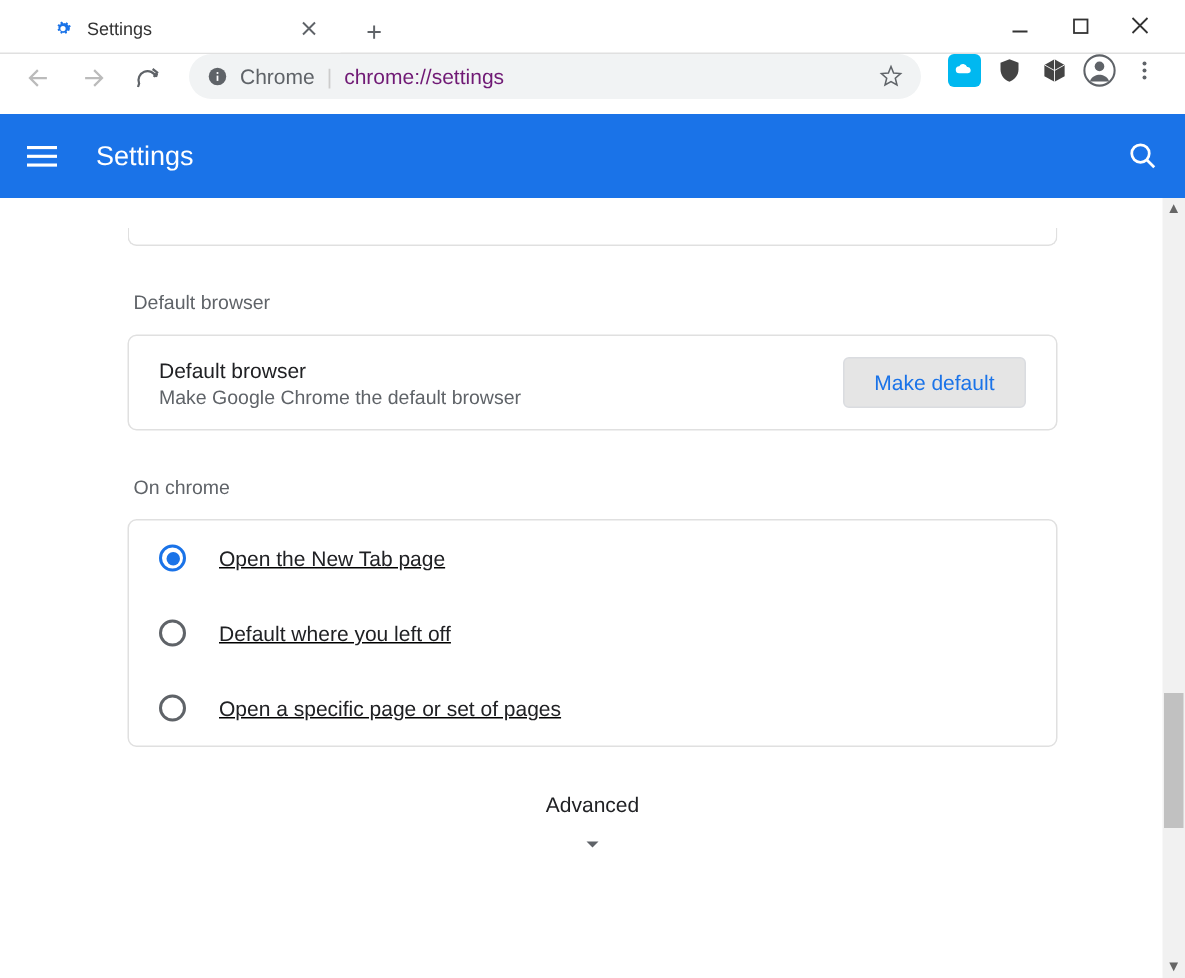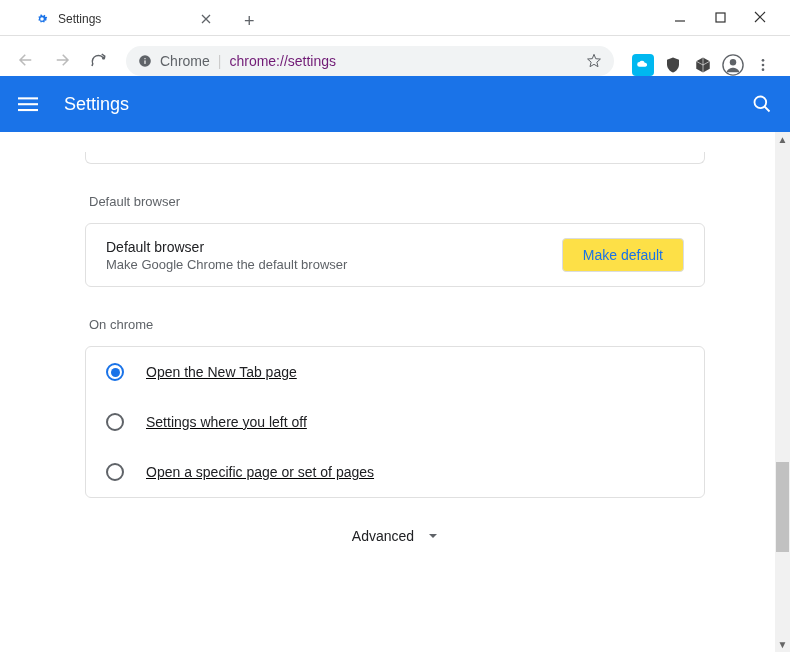--- a/index.html
+++ b/index.html
@@ -9,21 +9,21 @@
     .titlebar { height: 36px; background: #fff; display: flex; align-items: flex-end; border-bottom: 1px solid #e0e0e0; }
     .tab-strip { display: flex; align-items: flex-end; padding-left: 20px; }
     .browser-tab { display: flex; align-items: center; gap: 8px; padding: 8px 14px; background: #fff; border-radius: 8px 8px 0 0; font-size: 12px; color: #333; position: relative; }
     .browser-tab .tab-icon { width: 16px; height: 16px; display: flex; align-items: center; justify-content: center; color: #1a73e8; }
     .tab-close { width: 14px; height: 14px; display: flex; align-items: center; justify-content: center; cursor: pointer; color: #5f6368; margin-left: 90px; }
     .new-tab { width: 28px; height: 28px; display: flex; align-items: center; justify-content: center; cursor: pointer; color: #5f6368; font-size: 18px; margin-left: 8px; }
     .window-controls { margin-left: auto; display: flex; gap: 20px; padding: 0 20px; align-items: center; height: 36px; }
     .win-ctrl { width: 20px; height: 20px; display: flex; align-items: center; justify-content: center; cursor: pointer; }
     
     
-    .toolbar { height: 40px; display: flex; align-items: flex-end; padding: 0 10px; gap: 4px; }
+    .toolbar { height: 40px; display: flex; align-items: flex-start; padding: 0 10px; gap: 4px; }
     .nav-icon { width: 32px; height: 32px; display: flex; align-items: center; justify-content: center; color: #5f6368; border-radius: 50%; cursor: pointer; }
     .nav-icon.disabled { color: #bbb; }
     .omnibox { flex: 1; height: 30px; background: #f1f3f4; border-radius: 15px; display: flex; align-items: center; padding: 0 12px; gap: 8px; font-size: 14px; color: #5f6368; margin: 0 8px; }
     .omnibox .chrome-label { color: #5f6368; }
     .omnibox .sep { color: #ccc; }
     .omnibox .url-path { color: #701a75; }
     .omnibox .star { margin-left: auto; }
     .ext-icons { display: flex; gap: 8px; align-items: center; padding: 0 6px; }
     .ext-icon { width: 22px; height: 22px; display: flex; align-items: center; justify-content: center; }
     .ext-cloud { background: #00b8f0; border-radius: 4px; color: #fff; }
@@ -41,35 +41,35 @@
     .empty-card { height: 12px; border: 1px solid #e0e0e0; border-top: none; border-radius: 0 0 6px 6px; margin-bottom: 30px; }
     
     .section-title { font-size: 13px; color: #5f6368; margin-bottom: 14px; padding-left: 4px; }
     
     .card { border: 1px solid #e0e0e0; border-radius: 6px; background: #fff; }
     .card-row { display: flex; align-items: center; padding: 14px 20px; }
     .card-row .row-text { flex: 1; }
     .card-row .row-label { font-size: 14px; color: #202124; }
     .card-row .row-sub { font-size: 13px; color: #5f6368; margin-top: 2px; }
     
-    .btn-outline { border: 1px solid #dadce0; background: #fde047; color: #1a73e8; font-size: 14px; padding: 8px 20px; border-radius: 4px; cursor: pointer; font-weight: 500; }
+    .btn-outline { border: 1px solid #dadce0; background: #e5e5e5; color: #1a73e8; font-size: 14px; padding: 8px 20px; border-radius: 4px; cursor: pointer; font-weight: 500; }
     
     .radio-row { display: flex; align-items: center; padding: 16px 20px; gap: 22px; text-decoration: underline; }
     .radio-row:not(:last-child) { }
     .radio { width: 18px; height: 18px; border: 2px solid #5f6368; border-radius: 50%; display: flex; align-items: center; justify-content: center; flex-shrink: 0; }
     .radio.checked { border-color: #1a73e8; }
     .radio.checked::after { content: ''; width: 9px; height: 9px; background: #1a73e8; border-radius: 50%; }
     .radio-label { font-size: 14px; color: #202124; }
     
     .extension-notice { display: flex; align-items: center; padding: 12px 20px 16px 60px; gap: 14px; }
     .ext-notice-icon { width: 28px; height: 28px; background: #00b8f0; border-radius: 6px; display: flex; align-items: center; justify-content: center; flex-shrink: 0; }
     .ext-notice-text { font-size: 14px; color: #5f6368; flex: 1; }
     .ext-notice-text .ext-link { color: #1a73e8; cursor: pointer; }
     
-    .advanced { display: flex; align-items: center; justify-content: center; gap: 14px; padding: 30px 0 10px; font-size: 14px; color: #202124; cursor: pointer; }
+    .advanced { display: flex; align-items: center; justify-content: center; gap: 14px; padding: 30px 0 10px; font-size: 14px; color: #202124; cursor: pointer; flex-direction: column; }
     
     .scrollbar-track { position: absolute; right: 0; top: 0; bottom: 0; width: 15px; background: #f1f1f1; }
     .scrollbar-thumb { position: absolute; right: 1px; width: 13px; background: #c1c1c1; }
     .scroll-arrow { width: 15px; height: 15px; display: flex; align-items: center; justify-content: center; color: #666; font-size: 10px; }
     
     .spacer-section { height: 30px; }
     
     svg { display: block; }
   </style>
 </head>
@@ -214,21 +214,21 @@
     <div class="spacer-section"></div>
 
     <div class="section-title">On chrome</div>
     <div class="card">
       <div class="radio-row">
         <div class="radio checked"></div>
         <div class="radio-label">Open the New Tab page</div>
       </div>
       <div class="radio-row">
         <div class="radio"></div>
-        <div class="radio-label">Settings where you left off</div>
+        <div class="radio-label">Default where you left off</div>
       </div>
       <div class="radio-row">
         <div class="radio"></div>
         <div class="radio-label">Open a specific page or set of pages</div>
       </div>
     </div>
 
     <div class="advanced">
       <span>Advanced</span>
       <span>

